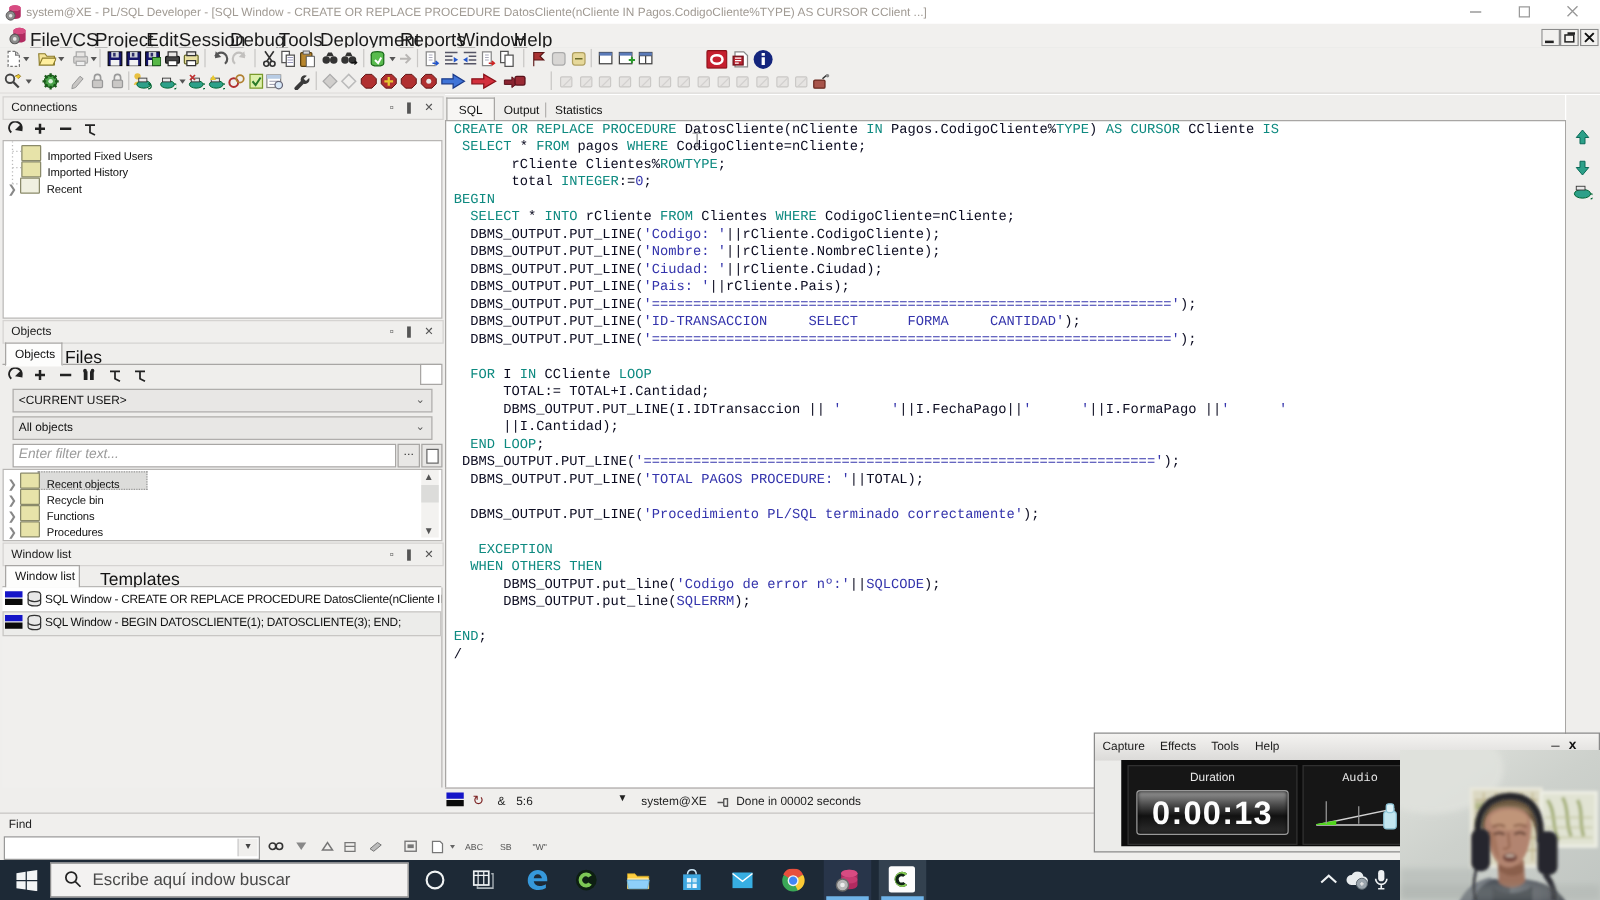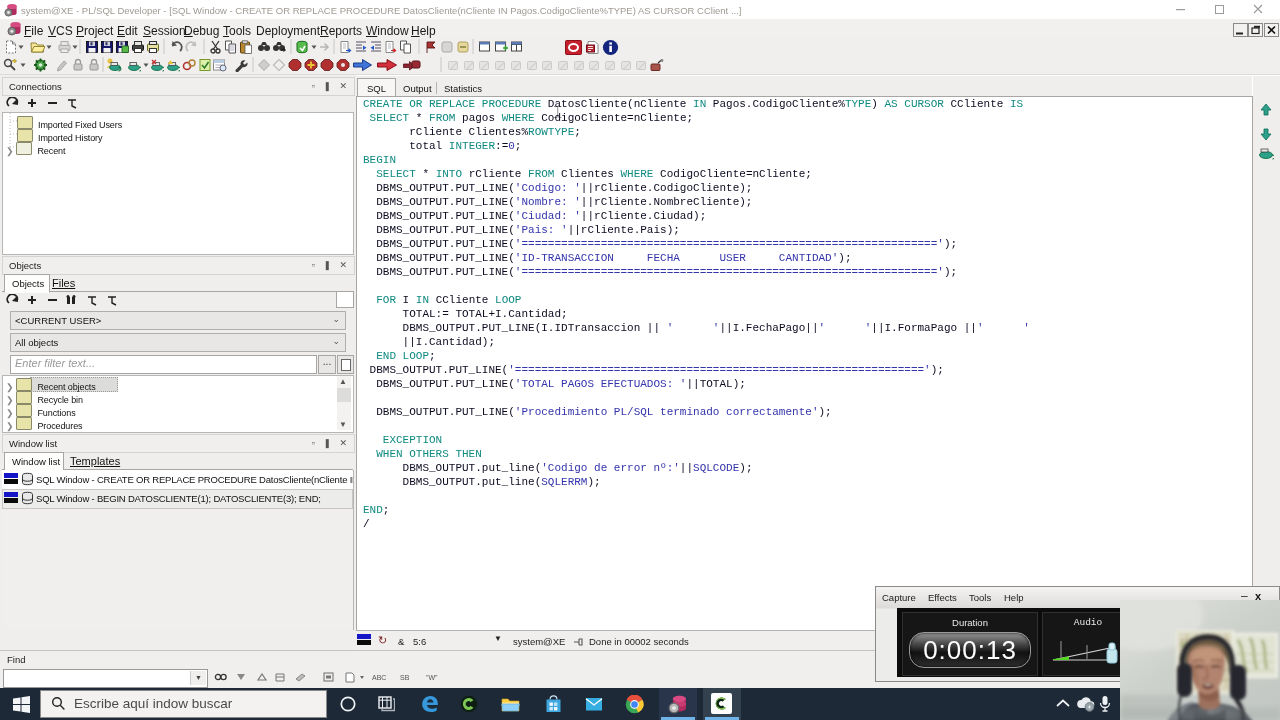--- a/index.html
+++ b/index.html
@@ -4,33 +4,33 @@
 <style>
 html,body{margin:0;padding:0;}
 body{width:1280px;height:720px;position:relative;overflow:hidden;background:#ffffff;
 font-family:"Liberation Sans",sans-serif;-webkit-font-smoothing:antialiased;}
 .abs{position:absolute;}
 .tx{position:absolute;white-space:pre;}
 
 #titlebar{left:0;top:0;width:1280px;height:19px;background:#ffffff;}
 #title-text{left:21px;top:5px;font-size:9.5px;color:#a09a93;}
 #menubar{left:0;top:19px;width:1280px;height:19px;background:#f1f0ee;border-bottom:1px solid #e2e0de;}
-.menuitem{position:absolute;top:24px;font-size:12px;color:#1a1a1a;}
+.menuitem{position:absolute;top:24px;font-size:15px;color:#1a1a1a;}
 .menuitem u{text-decoration:underline;}
 #tb1{left:0;top:38px;width:1280px;height:18px;background:#f0efed;}
 #tb2{left:0;top:56px;width:1280px;height:18px;background:#f0efed;border-bottom:1px solid #dddbd9;}
 
 #dock{left:0;top:75px;width:356px;height:575px;background:#efeeec;}
 .phead{position:absolute;left:2px;width:351px;height:17px;background:#f0efed;border:1px solid #d5d3d1;font-size:9.5px;color:#1a1a1a;}
 .phead span{position:absolute;left:6px;top:3px;}
 .pbtns{position:absolute;right:4px;top:3px;font-size:9px;color:#555;letter-spacing:3px;}
 .pwhite{position:absolute;background:#ffffff;border:1px solid #b8b6b4;}
 .ticon{display:inline-block;width:14px;height:11px;background:#e7e3a9;border:1px solid #8a8a6a;border-radius:1px;margin-right:5px;position:relative;top:1px;}
 .trow{position:absolute;font-size:9px;color:#111;height:14px;letter-spacing:-0.1px;white-space:nowrap;}
-.tab{position:absolute;font-size:11px;color:#111;text-decoration:underline;}
+.tab{position:absolute;font-size:14px;color:#111;}
 .combo{position:absolute;left:10px;width:334px;height:17px;background:#e8e7e5;border:1px solid #b0aeac;font-size:9.5px;color:#111;}
 .combo .cv{position:absolute;right:5px;top:2px;color:#555;font-size:9px;}
 .combo span{position:absolute;left:4px;top:3px;}
 
 #edit-tabs{left:356px;top:76px;width:896px;height:20px;background:#efeeec;}
 #editor{left:356px;top:96px;width:895px;height:533px;background:#ffffff;border:1px solid #a8a6a4;border-top:1px solid #a8a6a4;}
 #code{position:absolute;left:363px;top:97px;margin:0;font-family:"Liberation Mono",monospace;font-size:11px;line-height:14px;white-space:pre;color:#0b0b20;}
 #code .k{color:#0e8a80;text-align:center;}
 #code .s{color:#3434ac;}
 #rstrip{left:1253px;top:76px;width:28px;height:553px;background:#efeeec;}
@@ -510,21 +510,21 @@
 </div>
 
 <div class="phead" style="top:434px">
     <span>Window list</span>
     <div class="pbtns">▫ ❚ ✕</div>
   </div>
 <div class="abs" style="left:2px;top:452px;width:351px;height:17px;border-bottom:1px solid #a8a6a4;">
   <div class="abs" style="left:2px;top:0;width:58px;height:17px;background:#fdfdfc;border:1px solid #a8a6a4;border-bottom:1px solid #fdfdfc;font-size:9.5px;color:#111;">
       <span style="position:absolute;left:7px;top:3px">Window list</span>
     </div>
-  <div class="tab" style="left:68px;top:3px">Templates</div>
+  <div class="tab" style="left:78px;top:3px">Templates</div>
 </div>
 <div class="abs" style="left:2px;top:470px;width:351px;height:160px;background:#f0efed;border-right:1px solid #b8b6b4;">
  <div style="position:absolute;left:0;top:0;width:351px;height:19px;background:#ffffff;"></div>
  <div style="position:absolute;left:0;top:19px;width:349px;height:18px;background:#ececea;border:1px solid #c8c6c4;"></div>
 </div>
 <svg class="abs" style="left:4px;top:472px;width:15px;height:14px" viewBox="0 0 15 14">
     <rect x="0" y="1" width="14" height="5" fill="#1515c8"></rect>
     <rect x="0" y="7" width="14" height="5" fill="#0a0a0a"></rect>
   </svg>
 <svg class="abs" style="left:21px;top:472px;width:13px;height:14px" viewBox="0 0 13 14">
@@ -695,51 +695,51 @@
  <span class="k">SELECT</span> * <span class="k">FROM</span> pagos <span class="k">WHERE</span> CodigoCliente=nCliente;
        rCliente Clientes%<span class="k">ROWTYPE</span>;
        total <span class="k">INTEGER</span>:=<span class="s">0</span>;
 <span class="k">BEGIN</span>
   <span class="k">SELECT</span> * <span class="k">INTO</span> rCliente <span class="k">FROM</span> Clientes <span class="k">WHERE</span> CodigoCliente=nCliente;
   DBMS_OUTPUT.PUT_LINE(<span class="s">'Codigo: '</span>||rCliente.CodigoCliente);
   DBMS_OUTPUT.PUT_LINE(<span class="s">'Nombre: '</span>||rCliente.NombreCliente);
   DBMS_OUTPUT.PUT_LINE(<span class="s">'Ciudad: '</span>||rCliente.Ciudad);
   DBMS_OUTPUT.PUT_LINE(<span class="s">'Pais: '</span>||rCliente.Pais);
   DBMS_OUTPUT.PUT_LINE(<span class="s">'==============================================================='</span>);
-  DBMS_OUTPUT.PUT_LINE(<span class="s">'ID-TRANSACCION     FECHA      USER     CANTIDAD'</span>);
+  DBMS_OUTPUT.PUT_LINE(<span class="s">'ID-TRANSACCION     SELECT      FORMA     CANTIDAD'</span>);
   DBMS_OUTPUT.PUT_LINE(<span class="s">'==============================================================='</span>);
 
   <span class="k">FOR</span> I <span class="k">IN</span> CCliente <span class="k">LOOP</span>
       TOTAL:= TOTAL+I.Cantidad;
       DBMS_OUTPUT.PUT_LINE(I.IDTransaccion || <span class="s">'      '</span>||I.FechaPago||<span class="s">'      '</span>||I.FormaPago ||<span class="s">'      '</span>
       ||I.Cantidad);
   <span class="k">END LOOP</span>;
  DBMS_OUTPUT.PUT_LINE(<span class="s">'=============================================================='</span>);
-  DBMS_OUTPUT.PUT_LINE(<span class="s">'TOTAL PAGOS EFECTUADOS: '</span>||TOTAL);
+  DBMS_OUTPUT.PUT_LINE(<span class="s">'TOTAL PAGOS PROCEDURE: '</span>||TOTAL);
 
   DBMS_OUTPUT.PUT_LINE(<span class="s">'Procedimiento PL/SQL terminado correctamente'</span>);
 
    <span class="k">EXCEPTION</span>
   <span class="k">WHEN OTHERS THEN</span>
       DBMS_OUTPUT.put_line(<span class="s">'Codigo de error nº:'</span>||<span class="s">SQLCODE</span>);
       DBMS_OUTPUT.put_line(<span class="s">SQLERRM</span>);
 
 <span class="k">END</span>;
 /</pre>
 <div class="abs" id="recorder">
  <div class="abs" style="left:6px;top:5px;font-size:9.5px;color:#1a1a1a">Capture</div>
  <div class="abs" style="left:52px;top:5px;font-size:9.5px;color:#1a1a1a">Effects</div>
  <div class="abs" style="left:93px;top:5px;font-size:9.5px;color:#1a1a1a">Tools</div>
  <div class="abs" style="left:128px;top:5px;font-size:9.5px;color:#1a1a1a">Help</div>
  <div class="abs" style="left:365px;top:2px;font-size:12px;color:#333">–</div>
  <div class="abs" style="left:379px;top:3px;font-size:11px;color:#111;font-weight:bold">x</div>
  <div class="abs" id="rec-body">
   <div class="rpanel" style="left:5px;width:134px;">
     <div class="rlabel">Duration</div>
-    <div style="position:absolute;left:6px;top:19px;width:120px;height:34px;border-radius:15px;background:linear-gradient(#989898,#4a4a4a 32%,#111 58%,#2e2e2e);border:1.5px solid #999;box-shadow:inset 0 0 3px #000;">
+    <div style="position:absolute;left:6px;top:19px;width:120px;height:34px;border-radius:3px;background:linear-gradient(#989898,#4a4a4a 32%,#111 58%,#2e2e2e);border:1.5px solid #999;box-shadow:inset 0 0 3px #000;font-weight:bold;">
       <div style="position:absolute;left:0;top:2px;width:100%;text-align:center;font-size:26px;color:#fdfdfd;font-family:'Liberation Sans';letter-spacing:1px;">0:00:13</div>
     </div>
   </div>
   <div class="rpanel" style="left:145px;width:90px;font-family:Liberation Mono, monospace;">
     <div class="rlabel">Audio</div>
     <svg style="position:absolute;left:6px;top:16px;width:78px;height:42px" viewBox="0 0 78 42">
       <path d="M4 31 L66 31 L66 18 Z" fill="none" stroke="#d2d2d2" stroke-width="1.1"></path>
       <path d="M4 31 L20 31 L20 27.4 L4 30.2 Z" fill="#52d81e"></path>
       <path d="M12 12 L12 30 M38 16 L38 30" stroke="#9a9a9a" stroke-width="1"></path>
       <rect x="58" y="20" width="10" height="14" rx="2.5" fill="#c3e6ef" stroke="#8fc6d8"></rect>

